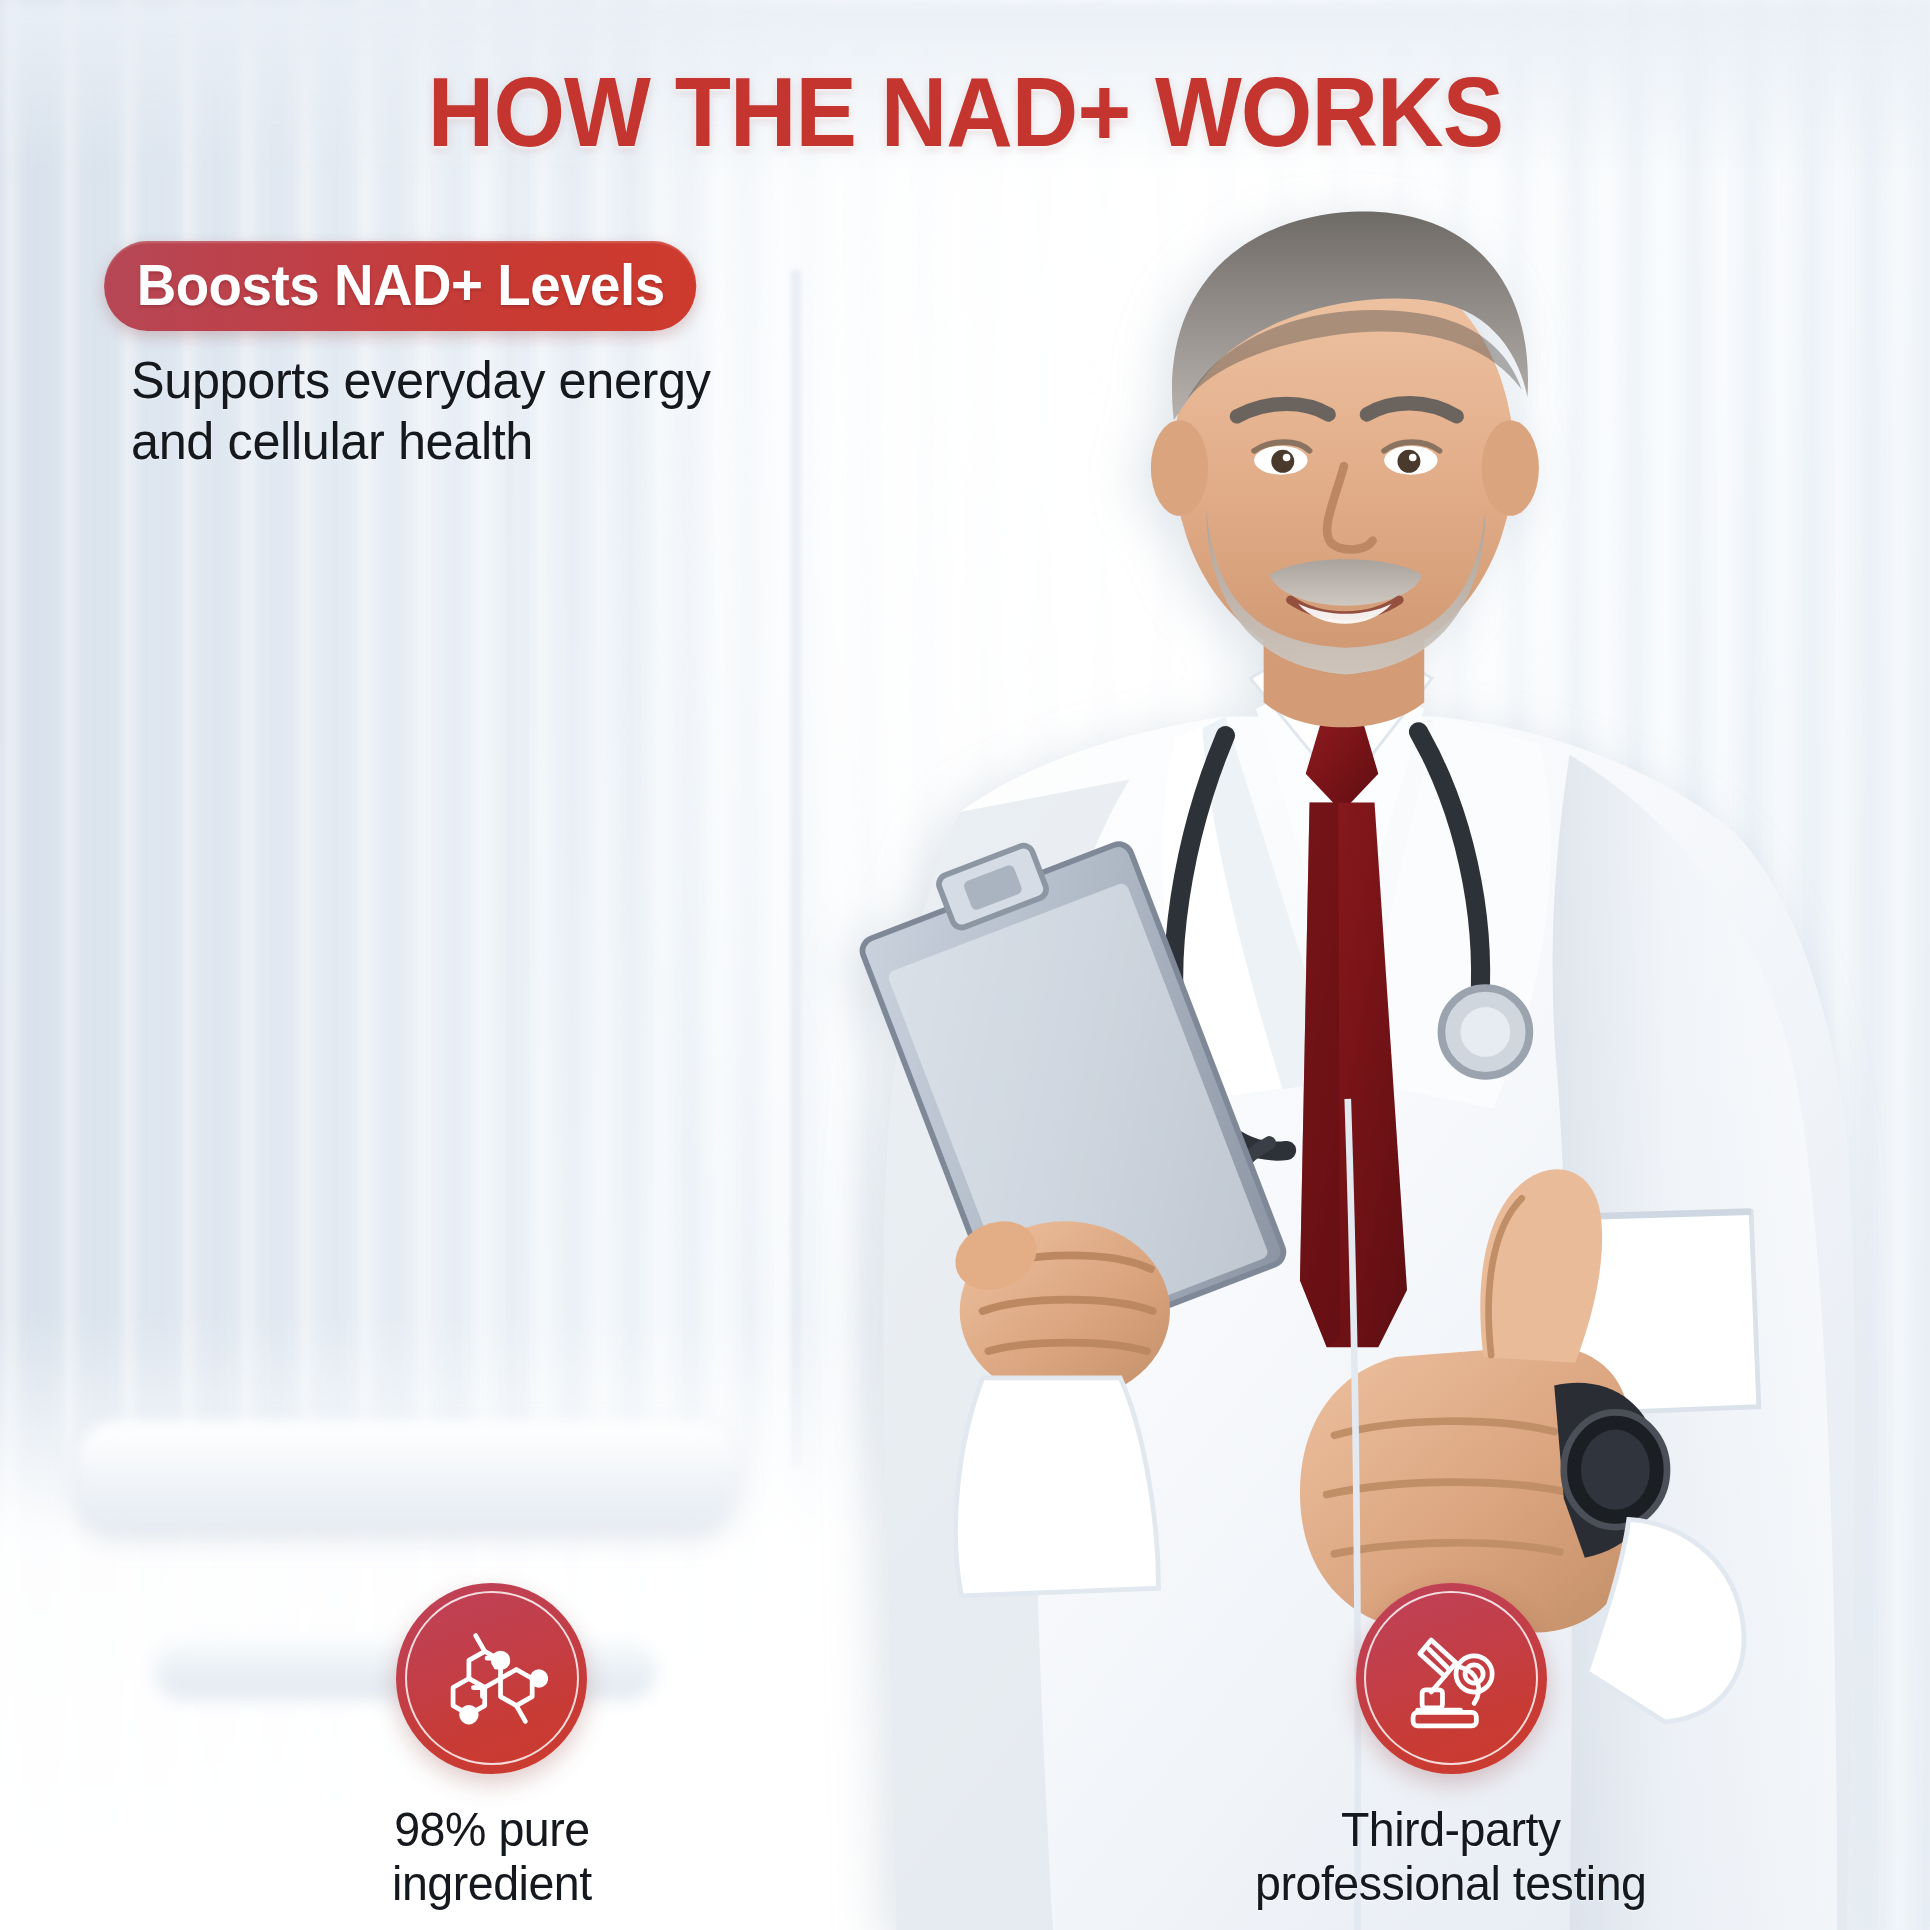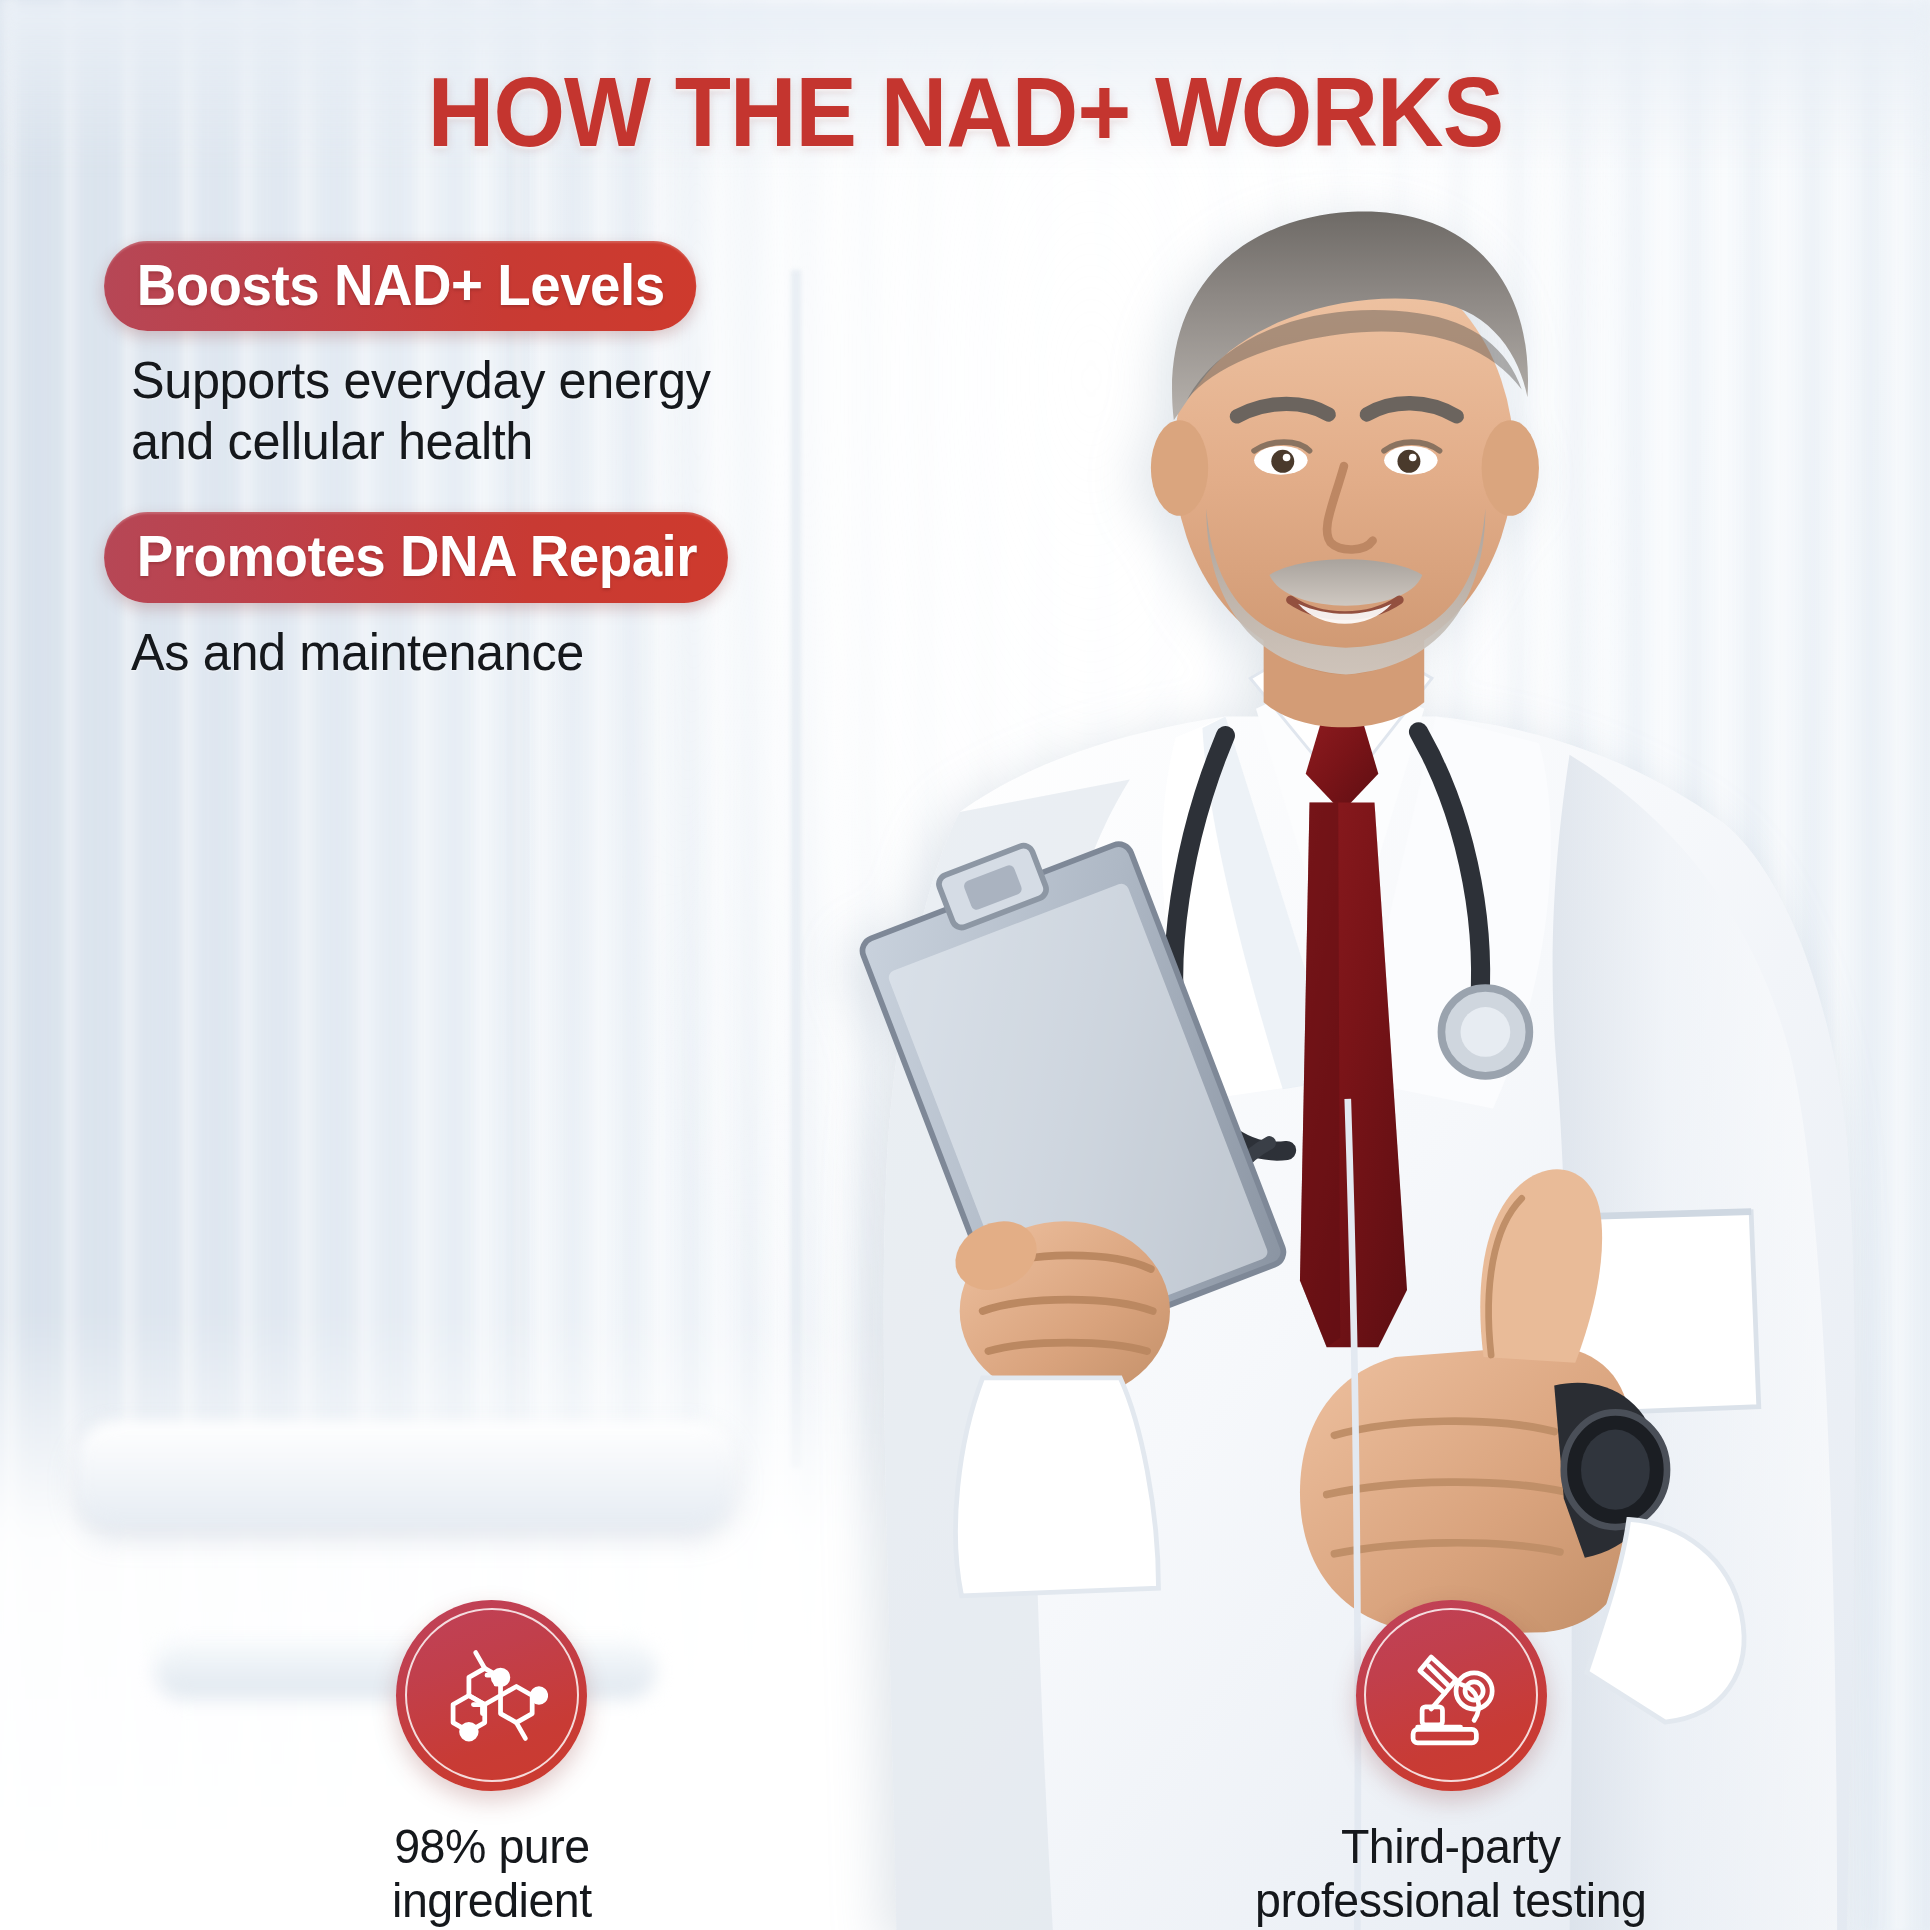--- a/index.html
+++ b/index.html
@@ -125,21 +125,21 @@
     color:#15181c;
     letter-spacing:-0.4px;
     transform:scaleX(.97);
     transform-origin:left center;
     text-shadow:0 1px 1.9px rgba(255,255,255,.55);
     white-space:pre-line;
   }
 
   
   #features{
-    position:absolute; left:0; bottom:2px; width:100%;
+    position:absolute; left:0; bottom:19px; width:100%;
     display:flex;
     padding-left:12px;
   }
   .feature{
     flex:1;
     display:flex;
     flex-direction:column;
     align-items:center;
   }
   .fcircle{
@@ -332,24 +332,20 @@
 <div id="benefits">
 
   <div class="benefit">
     <div class="pill">Boosts NAD+ Levels</div>
     <div class="desc">Supports everyday energy
 and cellular health</div>
   </div>
 
 
 
-  <div class="benefit">
-    <div class="pill">Promotes DNA Repair</div>
-    <div class="desc">As and maintenance</div>
-  </div>
 
 </div>
 
 <div id="features">
 
   <div class="feature">
     <div class="fcircle">
       <svg viewBox="0 0 100 100">
         <g fill="none" stroke="#ffffff" stroke-width="4.2" stroke-linecap="round" stroke-linejoin="round">
           <polygon points="30,34 44,26 58,34 58,50 44,58 30,50"></polygon>

